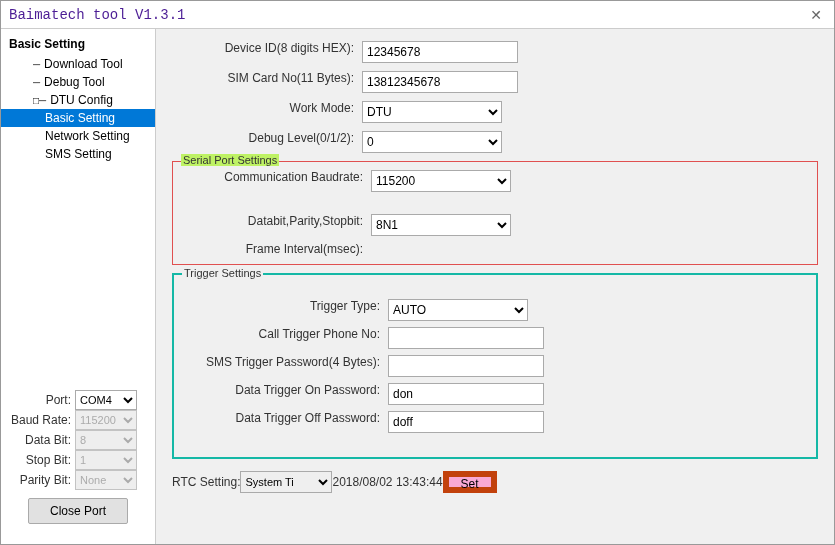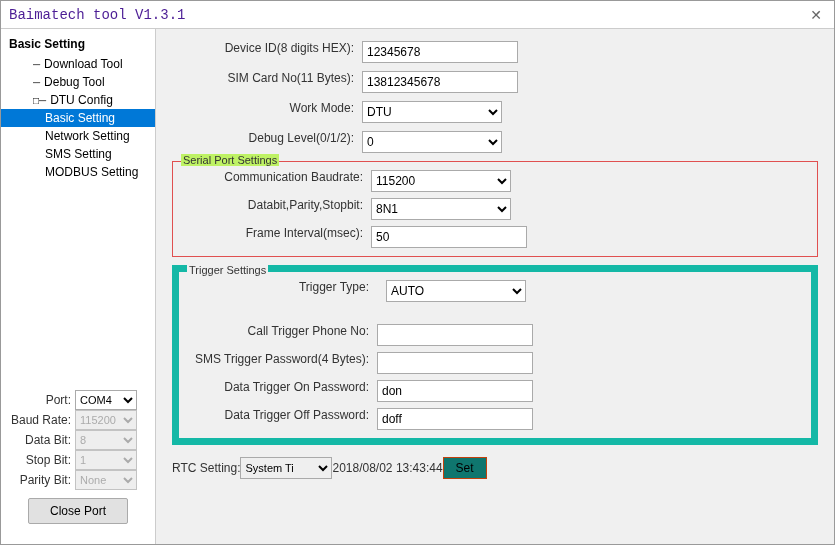--- a/index.html
+++ b/index.html
@@ -155,22 +155,22 @@
       position: absolute;
       top: -8px;
       left: 8px;
       background: #bef264;
       padding: 0 2px;
       font-size: 11px;
       color: #333;
     }
     
     .trigger-box {
-      border: 7px solid #14b8a6;
-      padding: 8px;
+      border: 2px solid #14b8a6;
+      padding: 24px;
       margin: 4px 0 8px 0;
       position: relative;
     }
     .trigger-label {
       position: absolute;
       top: -8px;
       left: 8px;
       background: #f0f0f0;
       padding: 0 2px;
       font-size: 11px;
@@ -194,22 +194,22 @@
       font-size: 11px;
       border: 1px solid #aaa;
     }
     .rtc-time {
       font-size: 12px;
       color: #333;
     }
     .rtc-set-btn {
       height: 22px;
       padding: 0 12px;
-      background: #0f766e;
-      border: 1px solid #c2410c;
+      background: #f9a8d4;
+      border: 6px solid #c2410c;
       font-size: 12px;
       cursor: pointer;
     }
     .sidebar-tree {
       flex: 1;
     }
   </style>
 </head>
 <body>
 
@@ -239,23 +239,20 @@
         </div>
         <div class="sidebar-item level3 selected">
           <span>Basic Setting</span>
         </div>
         <div class="sidebar-item level3">
           <span>Network Setting</span>
         </div>
         <div class="sidebar-item level3">
           <span>SMS Setting</span>
         </div>
-        <div class="sidebar-item level3">
-          <span>MODBUS Setting</span>
-        </div>
       </div>
 
       <div style="padding:8px;">
         <div class="control-row">
           <span class="control-label">Port:</span>
           <select class="small-select">
             <option>COM4</option>
           </select>
         </div>
         <div class="control-row">
@@ -310,44 +307,43 @@
       <div class="form-row">
         <span class="form-label">Debug Level(0/1/2):</span>
         <select class="form-select">
           <option>0</option>
         </select>
       </div>
 
       <div class="serial-port-box">
         <span class="serial-port-label">Serial Port Settings</span>
 
-        <div class="form-row" style="margin-bottom:6px;">
+        <div class="form-row" style="margin-bottom:22px;">
           <span class="form-label">Communication Baudrate:</span>
           <select class="form-select">
             <option>115200</option>
           </select>
         </div>
 
         <div class="form-row" style="margin-bottom:6px;">
           <span class="form-label">Databit,Parity,Stopbit:</span>
           <select class="form-select">
             <option>8N1</option>
           </select>
         </div>
 
         <div class="form-row" style="margin-bottom:0;">
           <span class="form-label">Frame Interval(msec):</span>
-          <input type="text" class="form-input" value="50" style="">
         </div>
       </div>
 
       <div class="trigger-box">
         <span class="trigger-label">Trigger Settings</span>
 
-        <div class="form-row" style="margin-bottom:22px;gap:9px;">
+        <div class="form-row" style="margin-bottom:6px;">
           <span class="form-label">Trigger Type:</span>
           <select class="form-select">
             <option>AUTO</option>
           </select>
         </div>
 
         <div class="form-row" style="margin-bottom:6px;">
           <span class="form-label">Call Trigger Phone No:</span>
           <input type="text" class="form-input" value="" style="">
         </div>

